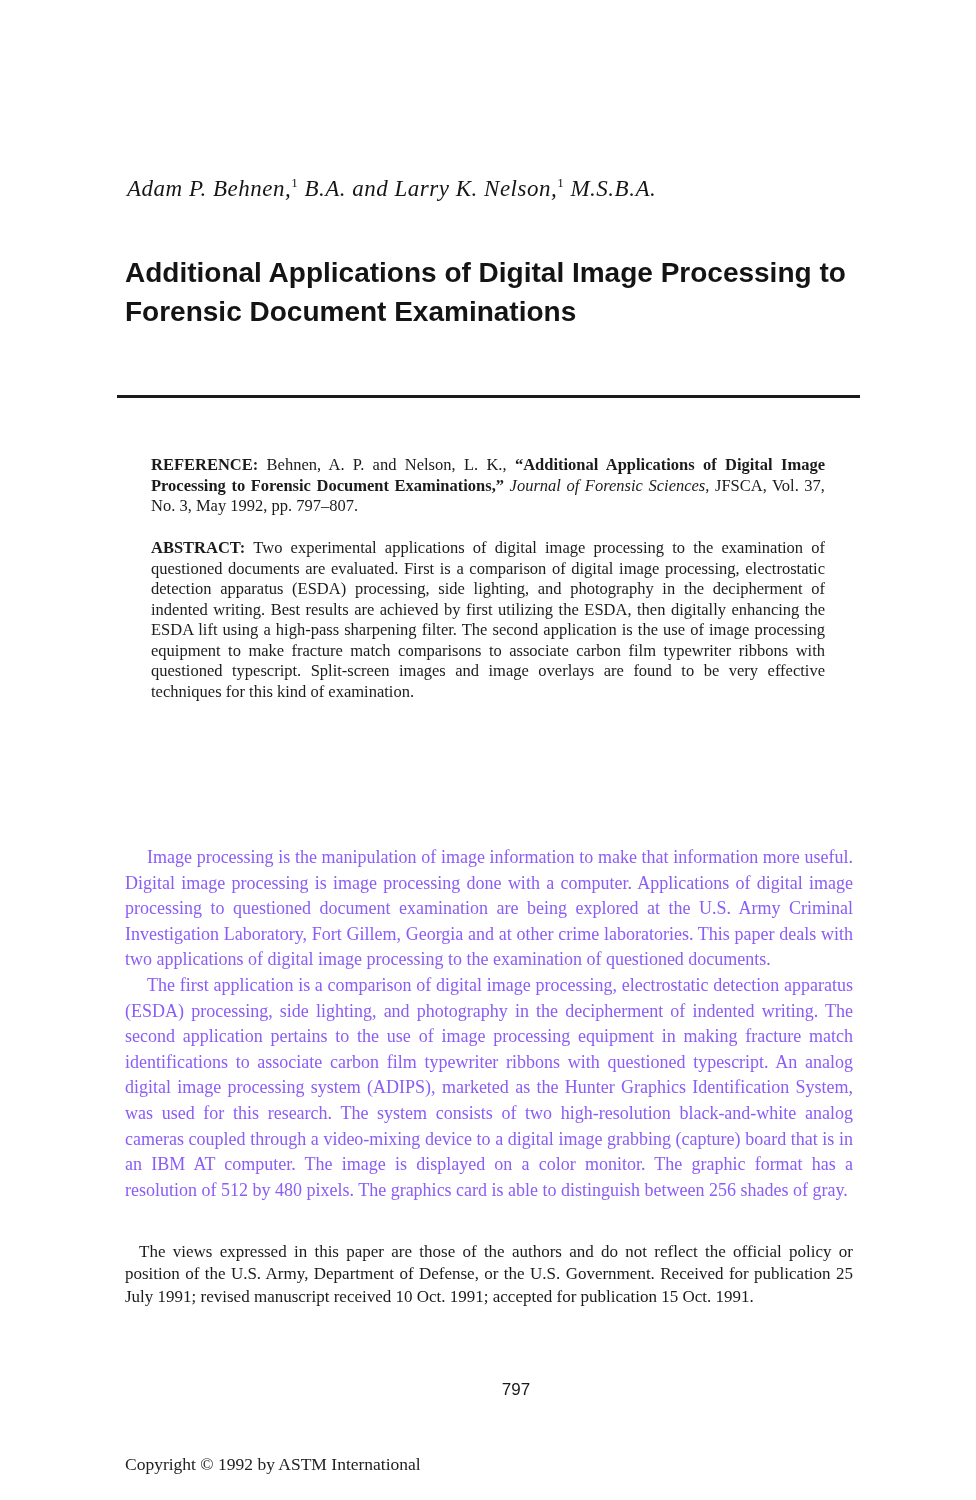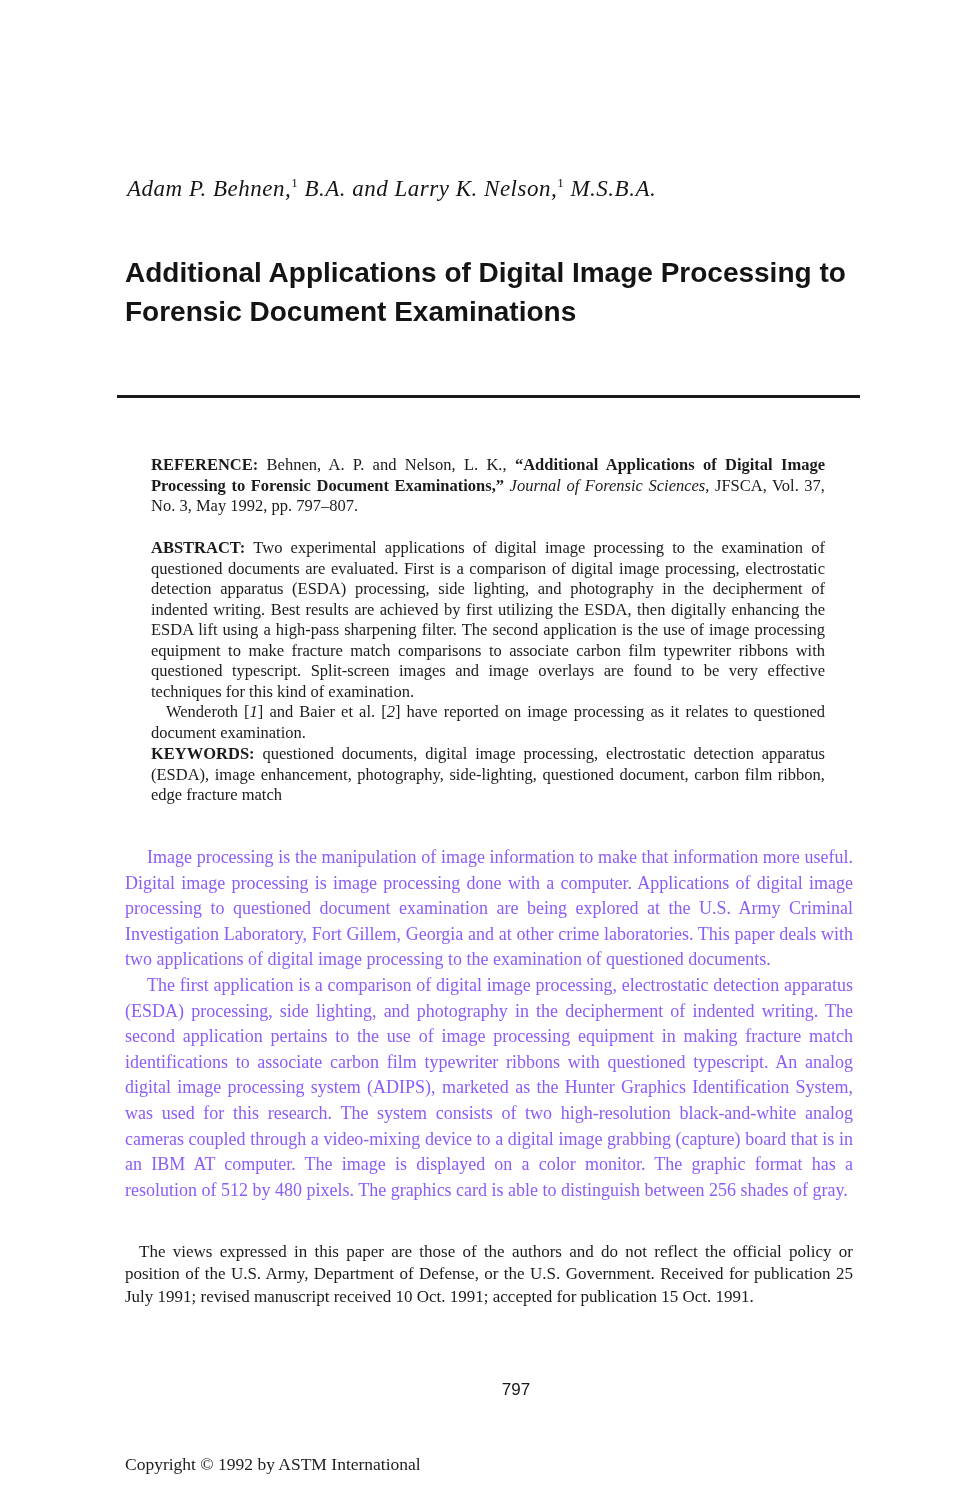--- a/index.html
+++ b/index.html
@@ -106,24 +106,22 @@
     <div>Additional Applications of Digital Image Processing to</div>
     <div>Forensic Document Examinations</div>
   </div>
 
   <div class="rule"></div>
 
   <div class="front-block reference-block rich"><span class="b">REFERENCE: </span><span>Behnen, A. P. and Nelson, L. K., </span><span class="b">“Additional Applications of Digital Image Processing to Forensic Document Examinations,” </span><span class="i">Journal of Forensic Sciences</span><span>, JFSCA, Vol. 37, No. 3, May 1992, pp. 797–807.</span></div>
 
   <div class="front-block abstract-block">
     <div class="fm-para1 rich"><span class="b">ABSTRACT: </span><span>Two experimental applications of digital image processing to the examination of questioned documents are evaluated. First is a comparison of digital image processing, electrostatic detection apparatus (ESDA) processing, side lighting, and photography in the decipherment of indented writing. Best results are achieved by first utilizing the ESDA, then digitally enhancing the ESDA lift using a high-pass sharpening filter. The second application is the use of image processing equipment to make fracture match comparisons to associate carbon film typewriter ribbons with questioned typescript. Split-screen images and image overlays are found to be very effective techniques for this kind of examination.</span></div>
-    <div class="fm-para2 rich"><span>Wenderoth [</span><span class="i">1</span><span>] and Baier et al. [</span><span class="i">2</span><span>] have reported on image processing as it relates to questioned document examination.</span></div>
   </div>
 
-  <div class="front-block keywords-block rich"><span class="b">KEYWORDS: </span><span>questioned documents, digital image processing, electrostatic detection apparatus (ESDA), image enhancement, photography, side-lighting, questioned document, carbon film ribbon, edge fracture match</span></div>
 
   <div class="body-text">
     <p>Image processing is the manipulation of image information to make that information more useful. Digital image processing is image processing done with a computer. Applications of digital image processing to questioned document examination are being explored at the U.S. Army Criminal Investigation Laboratory, Fort Gillem, Georgia and at other crime laboratories. This paper deals with two applications of digital image processing to the examination of questioned documents.</p>
     <p>The first application is a comparison of digital image processing, electrostatic detection apparatus (ESDA) processing, side lighting, and photography in the decipherment of indented writing. The second application pertains to the use of image processing equipment in making fracture match identifications to associate carbon film typewriter ribbons with questioned typescript. An analog digital image processing system (ADIPS), marketed as the Hunter Graphics Identification System, was used for this research. The system consists of two high-resolution black-and-white analog cameras coupled through a video-mixing device to a digital image grabbing (capture) board that is in an IBM AT computer. The image is displayed on a color monitor. The graphic format has a resolution of 512 by 480 pixels. The graphics card is able to distinguish between 256 shades of gray.</p>
   </div>
 
   <div class="footnote">
     <p>The views expressed in this paper are those of the authors and do not reflect the official policy or position of the U.S. Army, Department of Defense, or the U.S. Government. Received for publication 25 July 1991; revised manuscript received 10 Oct. 1991; accepted for publication 15 Oct. 1991.</p>
   </div>
 

